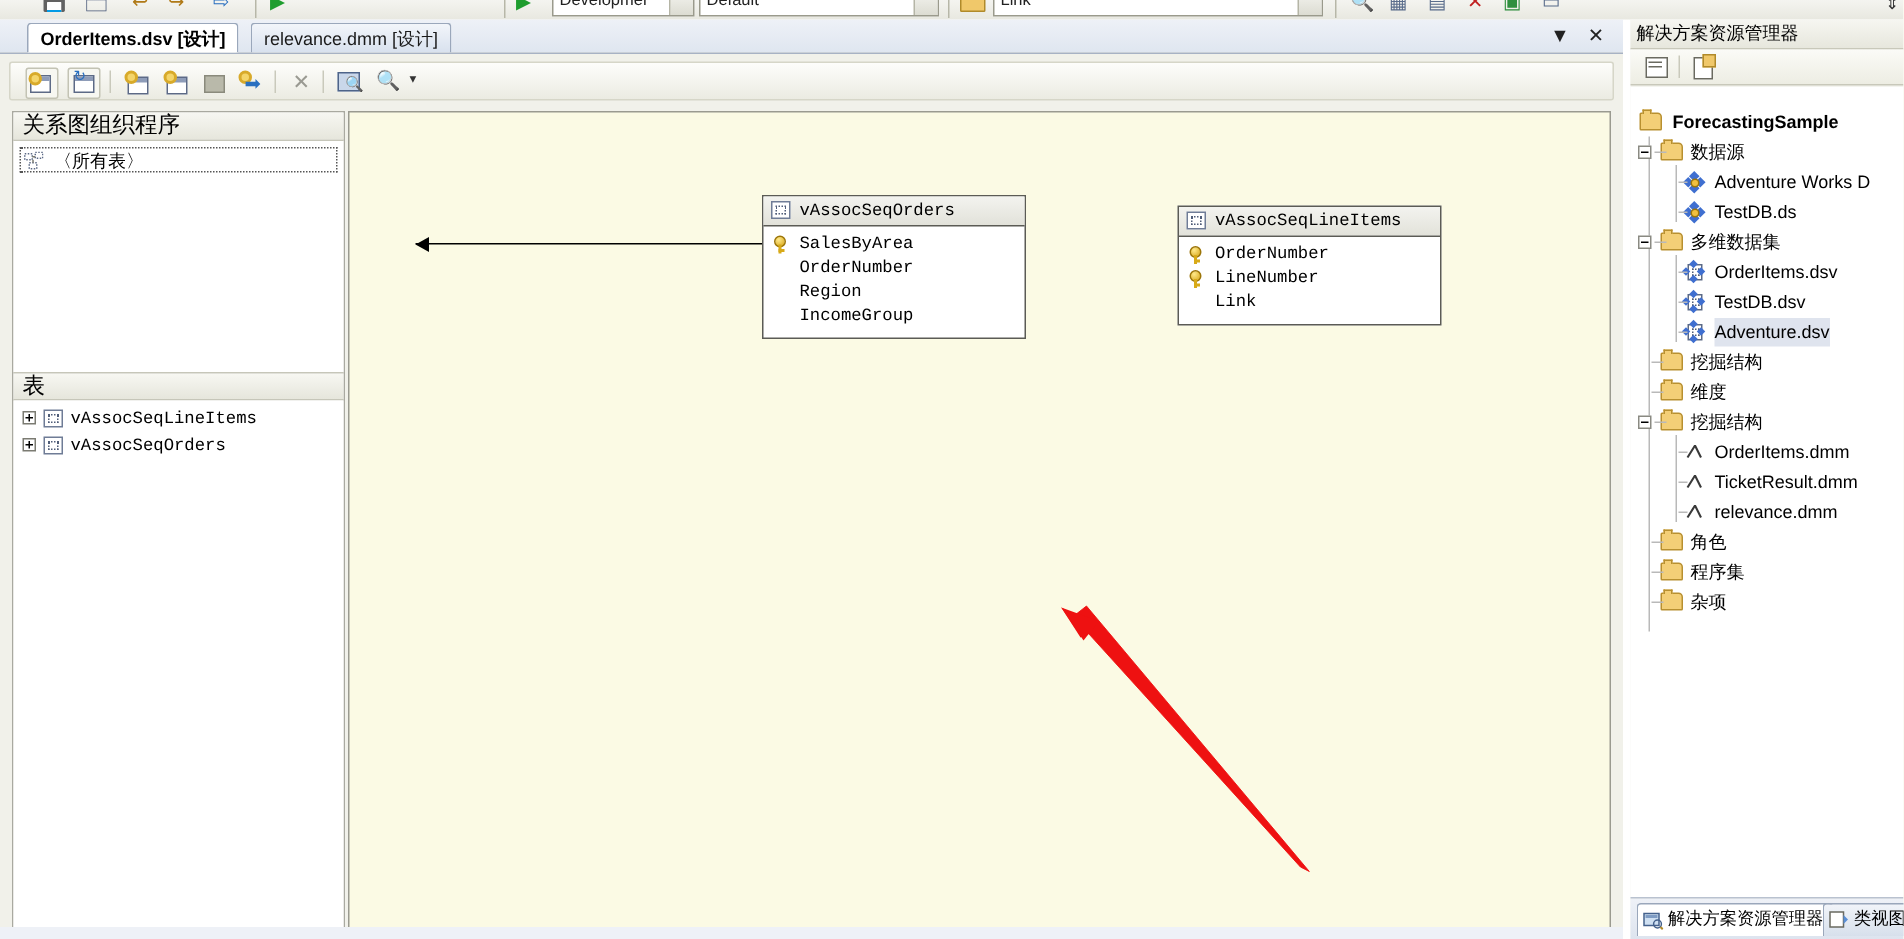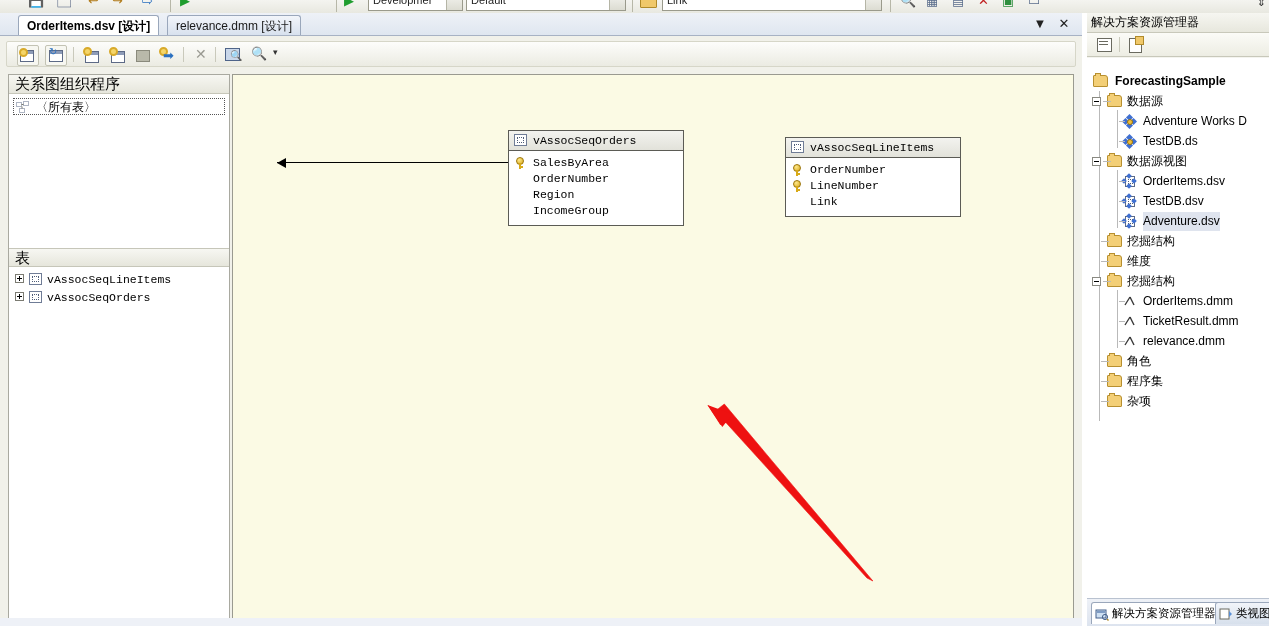--- a/index.html
+++ b/index.html
@@ -438,21 +438,21 @@
           <span class="d" style="left:4px;top:8px;"></span>
           <span class="c"></span>
         </span>
         <span class="nlabel" style="left:24px;">TestDB.ds</span>
       </div>
       <div class="hline" style="left:32px;top:83px;width:6px;"></div>
 
       <div class="node" style="left:14px;top:94px;">
         <span class="exp" style="left:-9px;"></span>
         <span class="folder" style="left:6px;"></span>
-        <span class="nlabel" style="left:26px;">数据源视图</span>
+        <span class="nlabel" style="left:26px;">多维数据集</span>
       </div>
       <div class="hline" style="left:16px;top:103px;width:8px;"></div>
       <div class="vline" style="left:30px;top:112px;height:58px;"></div>
 
       <div class="node" style="left:32px;top:114px;">
         <span class="dsvicon" style="left:3px;">
           <span class="sq">
               <i></i>
             </span>
           <span class="dd" style="left:0;top:4px;"></span>

